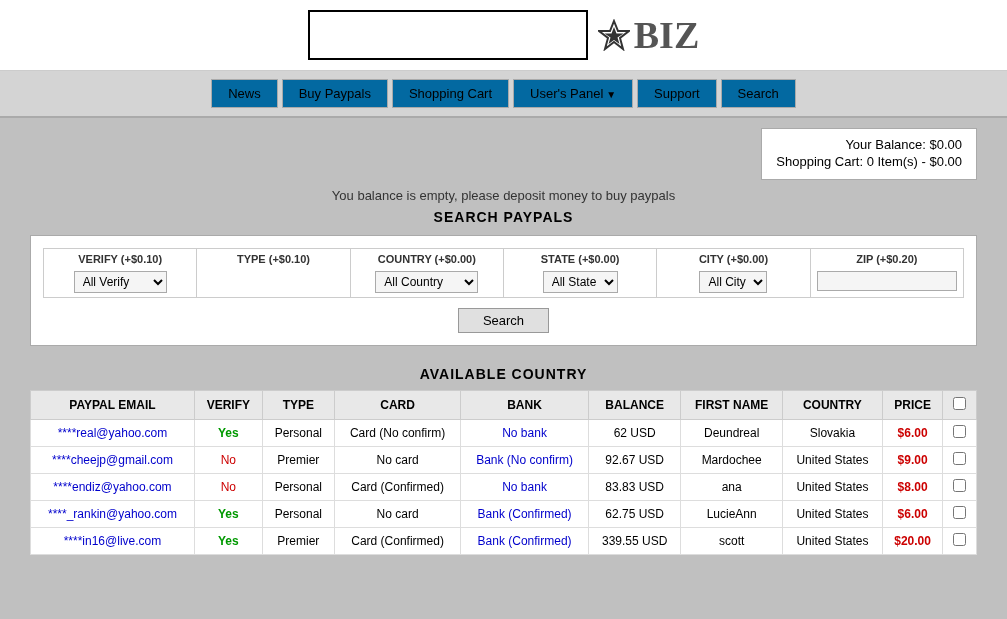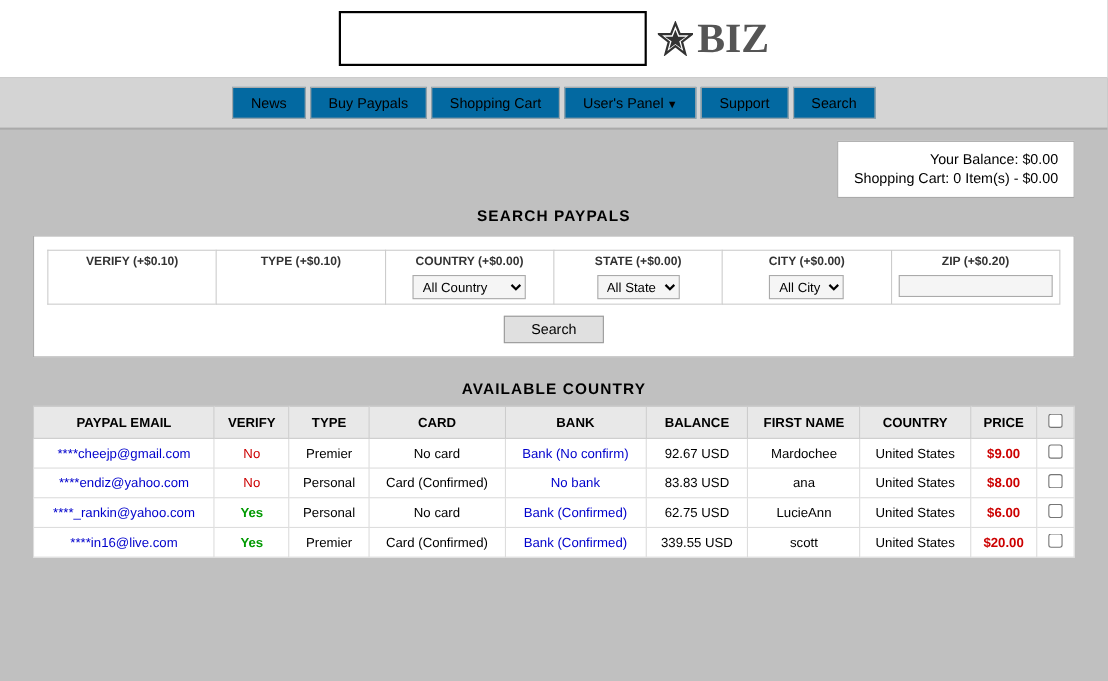--- a/index.html
+++ b/index.html
@@ -223,28 +223,36 @@
 
 <div class="content">
 
   <div class="balance-row">
     <div class="balance-box">
       <div>Your Balance: $0.00</div>
       <div>Shopping Cart: 0 Item(s) - $0.00</div>
     </div>
   </div>
 
+  <div class="info-text">You balance is empty, please deposit money to buy paypals</div>
 
   <div class="section-title">SEARCH PAYPALS</div>
 
   <div class="search-box">
     <div class="search-filters">
 
       <div class="filter-col">
         <div class="filter-header">VERIFY (+$0.10)</div>
+        <div class="filter-select-wrapper">
+          <select class="filter-select">
+            <option>All Verify</option>
+            <option>Verified</option>
+            <option>Not Verified</option>
+          </select>
+        </div>
       </div>
 
       <div class="filter-col">
         <div class="filter-header">TYPE (+$0.10)</div>
       </div>
 
       <div class="filter-col">
         <div class="filter-header">COUNTRY (+$0.00)</div>
         <div class="filter-select-wrapper">
           <select class="filter-select">
@@ -297,20 +305,32 @@
         <th>CARD</th>
         <th>BANK</th>
         <th>BALANCE</th>
         <th>FIRST NAME</th>
         <th>COUNTRY</th>
         <th>PRICE</th>
         <th><input type="checkbox" class="select-all-checkbox" style=""></th>
       </tr>
     </thead>
     <tbody id="table-body">
+    <tr>
+    <td><a class="email-link">****real@yahoo.com</a></td>
+    <td><span class="yes-text">Yes</span></td>
+    <td>Personal</td>
+    <td>Card (No confirm)</td>
+    <td><a class="bank-link">No bank</a></td>
+    <td>62 USD</td>
+    <td>Deundreal</td>
+    <td>Slovakia</td>
+    <td><span class="price-text">$6.00</span></td>
+    <td class="checkbox-cell"><input type="checkbox" style=""></td>
+  </tr>
         <tr>
     <td><a class="email-link">****cheejp@gmail.com</a></td>
     <td><span class="no-text">No</span></td>
     <td>Premier</td>
     <td>No card</td>
     <td><a class="bank-link">Bank (No confirm)</a></td>
     <td>92.67 USD</td>
     <td>Mardochee</td>
     <td>United States</td>
     <td><span class="price-text">$9.00</span></td>

